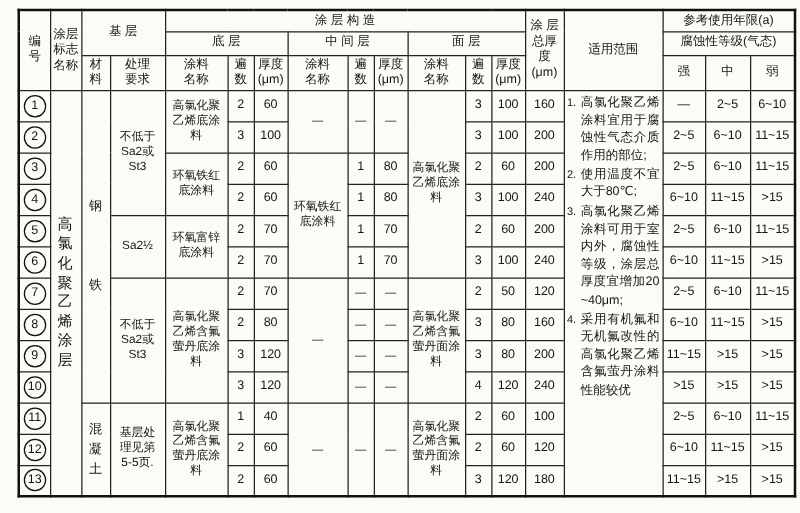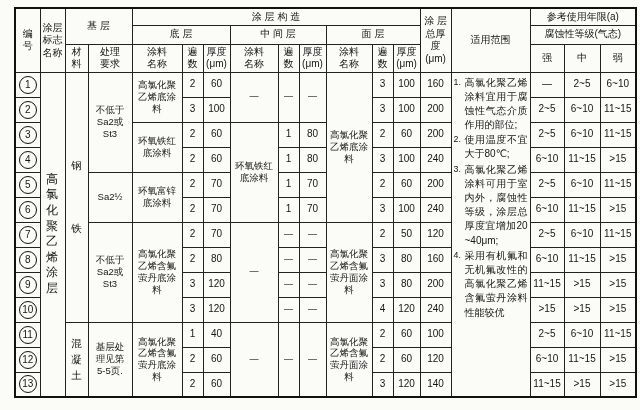--- a/index.html
+++ b/index.html
@@ -333,19 +333,19 @@
     <td class="num">11~15</td>
     <td class="num">&gt;15</td>
   </tr>
 
   <tr class="r">
     <td><span class="circ">13</span></td>
     <td class="num">2</td>
     <td class="num">60</td>
     <td class="num">3</td>
     <td class="num">120</td>
-    <td class="num">140</td>
+    <td class="num">180</td>
     <td class="num">11~15</td>
     <td class="num">&gt;15</td>
     <td class="num">&gt;15</td>
   </tr>
 </tbody>
   </table>
 
 </body></html>

